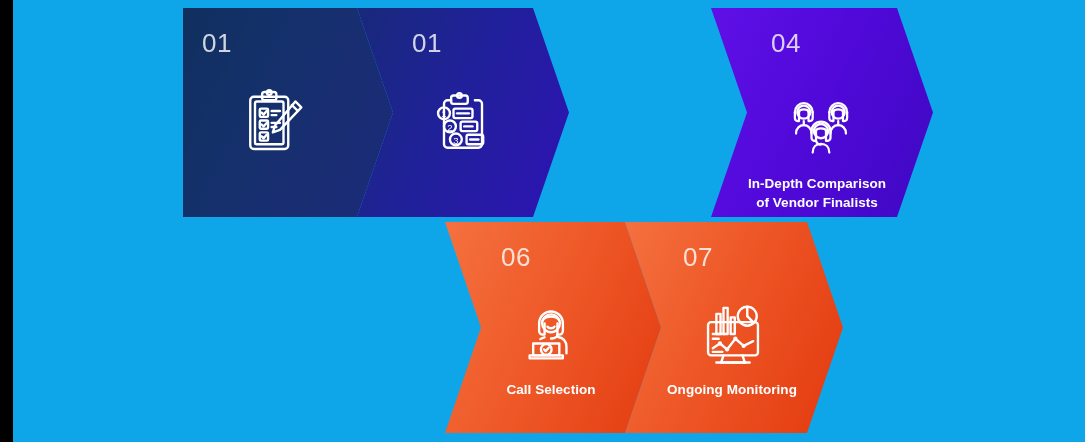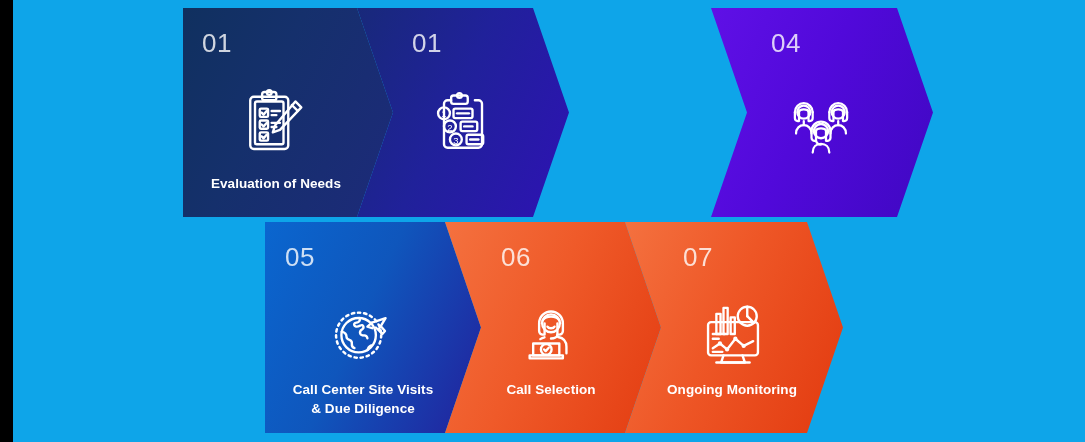--- a/index.html
+++ b/index.html
@@ -108,21 +108,20 @@
             <rect x="20" y="29" width="7" height="7" rx="1"></rect>
             <path d="M21.6 32.4l1.6 1.7 2.6-3"></path>
             <line x1="30" y1="31" x2="37" y2="31"></line>
             <line x1="30" y1="34.5" x2="34" y2="34.5"></line>
             <rect x="20" y="39" width="7" height="7" rx="1"></rect>
             <path d="M21.6 42.4l1.6 1.7 2.6-3"></path>
             <path d="M50 13l5 5-18 19-6 2 2-6z"></path>
             <line x1="47" y1="16" x2="52" y2="21"></line>
           </svg>
         </div>
-        <div class="seg-label" style="top:166px; left:-12px;">Evaluation of Needs</div>
       </div>
     </div>
 
     <div class="seg" style="left:174px; width:212px; clip-path: polygon(0 0, 176px 0, 212px 50%, 176px 100%, 0 100%, 36px 50%);">
       <div class="seg-inner" style="background: linear-gradient(115deg,#18297a 0%, #20219a 45%, #2e12b4 100%);">
         <div class="num" style="left:55px; top:22px;">01</div>
         <div class="icon-wrap" style="left:68px; top:78px;">
           <svg viewBox="0 0 64 64" fill="none" stroke="#ffffff" stroke-width="2" stroke-linecap="round" stroke-linejoin="round">
             <path d="M22 12h-3a3 3 0 0 0-3 3v34a3 3 0 0 0 3 3h26a3 3 0 0 0 3-3V15a3 3 0 0 0-3-3h-3"></path>
             <rect x="22" y="8" width="14" height="7" rx="2"></rect>
@@ -169,45 +168,28 @@
 
             <path d="M24 38a8 8 0 0 1 16 0"></path>
             <path d="M24 38v5.5a2.7 2.7 0 0 0 2.7 2.7h1.1V38"></path>
             <path d="M40 38v5.5a2.7 2.7 0 0 1-2.7 2.7h-1.1V38"></path>
             <circle cx="32" cy="38" r="6"></circle>
             <path d="M27.2 38c1.6-3.2 8-3.2 9.6 0"></path>
             <path d="M27.8 46.2c.6 2 2.2 3.1 4.2 3.1"></path>
             <path d="M25 56c0-4.6 3.1-7.2 7-7.2s7 2.6 7 7.2"></path>
           </svg>
         </div>
+        <div class="seg-label" style="top:166px; left:-5px;">In-Depth Comparison
+of Vendor Finalists</div>
       </div>
     </div>
   </div>
 
   <div class="row" id="row-bottom">
 
-    <div class="seg" style="left:0px; width:216px; clip-path: polygon(0 0, 180px 0, 216px 50%, 180px 100%, 0 100%);">
-      <div class="seg-inner" style="background: linear-gradient(115deg,#0a66cf 0%, #0f56bc 45%, #23209c 100%);">
-        <div class="num" style="left:20px; top:22px;">05</div>
-        <div class="icon-wrap" style="left:58px; top:74px;">
-          <svg viewBox="0 0 64 64" fill="none" stroke="#ffffff" stroke-width="2" stroke-linecap="round" stroke-linejoin="round">
-            <circle cx="30" cy="33" r="19" stroke-dasharray="2 3.2" stroke-width="2.1"></circle>
-            <circle cx="30" cy="33" r="14.5"></circle>
-            <path d="M15.8 30c2.5.6 4 2.2 4 4.4 0 1.7 1.2 2.2 2.5 2.6 1.6.5 2.2 1.7 2 3.3-.2 1.8.6 3 2.2 3.6"></path>
-            <path d="M30.5 18.6c1.1 1.2.4 2.6-.8 3.3-1.3.7-2.6.3-3.3 1.4-.6 1 .2 2 1.2 2.4 1.5.5 2.8-.3 4-.9 1-.5 2-.3 2.4.8.4 1.1-.3 2-1.2 2.6-1.3.8-2 1.9-1.5 3.4.4 1.3 1.6 1.7 2.9 1.6 1.9-.2 2.9.7 3.2 2.4"></path>
-            <path d="M37.5 45.6c.3-2 1.6-3.2 3.3-4"></path>
-            <path d="M41.2 22.5l11.5-3.8-5.5 9"></path>
-            <path d="M44.5 26.5l5.5 5.5 2.2-2.5-3.5-4"></path>
-            <path d="M41.2 22.5l-3.8 3.3 4 1.3"></path>
-          </svg>
-        </div>
-        <div class="seg-label" style="top:158px; left:-10px;">Call Center Site Visits
-&amp; Due Diligence</div>
-      </div>
-    </div>
 
     <div class="seg" style="left:180px; width:216px; clip-path: polygon(0 0, 180px 0, 216px 50%, 180px 100%, 0 100%, 36px 50%);">
       <div class="seg-inner" style="background: linear-gradient(115deg,#f4713f 0%, #ef5a29 45%, #e33c11 100%);">
         <div class="num" style="left:56px; top:22px;">06</div>
         <div class="icon-wrap" style="left:68px; top:74px;">
           <svg viewBox="0 0 64 64" fill="none" stroke="#ffffff" stroke-width="2" stroke-linecap="round" stroke-linejoin="round">
             <path d="M22 23a10 10 0 0 1 20 0"></path>
             <path d="M22 23v6.5a3 3 0 0 0 3 3h1.6V23"></path>
             <path d="M42 23v6.5a3 3 0 0 1-3 3h-1.6V23"></path>
             <circle cx="32" cy="23" r="7.5"></circle>

